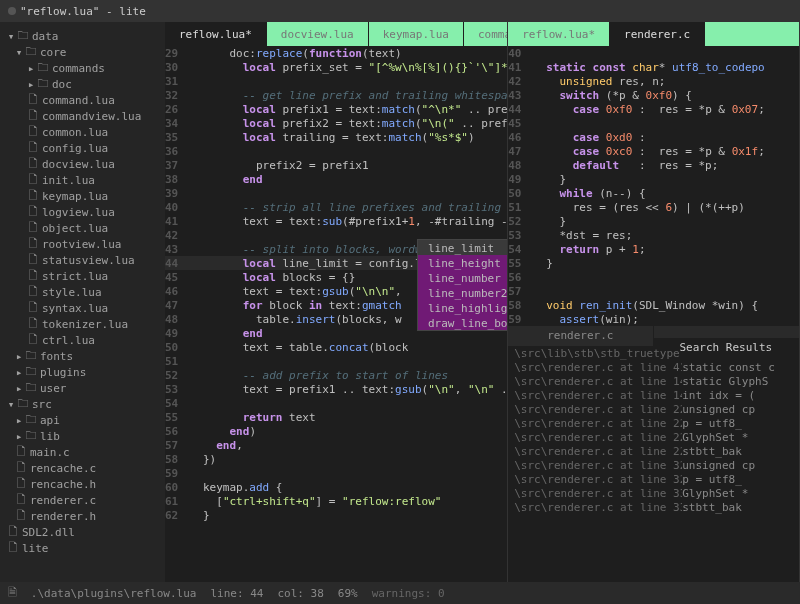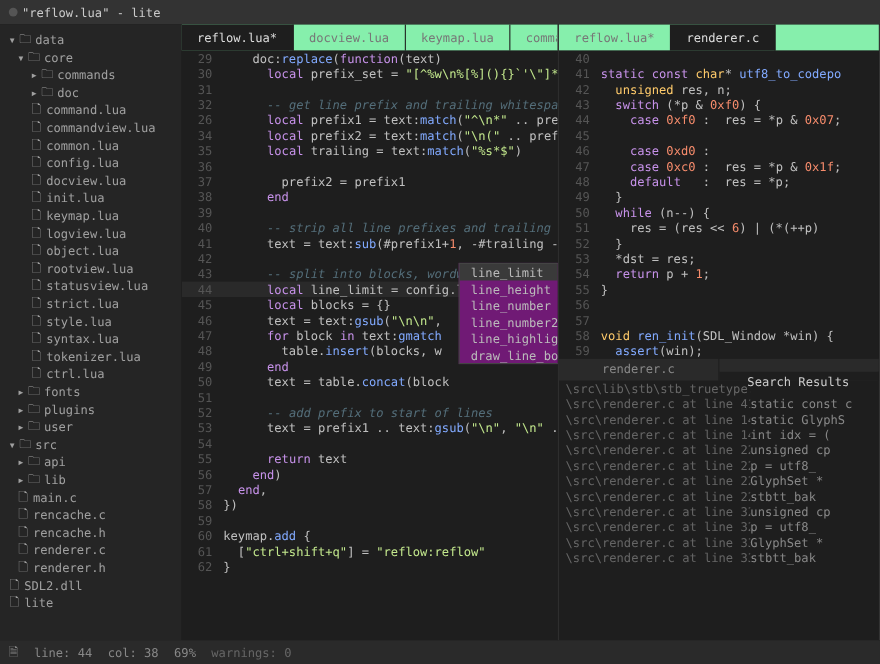--- a/index.html
+++ b/index.html
@@ -16,23 +16,23 @@
 .tree-item.d2 { padding-left:26px; }
 .editors { flex:1; display:flex; overflow:hidden; position:relative; }
 .pane { flex:1; display:flex; flex-direction:column; overflow:hidden; border-right:1px solid #333; }
 .pane.right { flex:0.85; }
 .tabs { height:24px; background:#86efac; display:flex; align-items:center; }
 .tab { padding:0 14px; height:100%; display:flex; align-items:center; color:#777; border-right:1px solid #1e1e1e; }
 .tab.active { background:#1e1e1e; color:#ddd; }
 .code { flex:1; overflow:hidden; background:#1e1e1e; position:relative; }
 .line { display:flex; height:14px; align-items:center; }
 .line.current { background:#2a2a2a; }
-.gutter { width:38px; text-align:right; padding-right:10px; color:#555; flex-shrink:0; }
+.gutter { width:38px; text-align:left; padding-right:10px; color:#555; flex-shrink:0;font-weight:bold; }
 .code-txt { white-space:pre; color:#c0c0c0; }
-.kw { color:#c792ea; }
+.kw { color:#c792ea;font-weight:bold; }
 .str { color:#c3e88d; }
 .cm { color:#546e7a; font-style:italic; }
 .fn { color:#82aaff; }
 .num { color:#f78c6c;margin-top:16px; }
 .ty { color:#ffcb6b; }
 .cursor { border-left:1px solid #fff; display:inline-block; height:12px; vertical-align:middle; }
 .autocomplete { position:absolute; left:252px; top:193px; background:#701a75; border:1px solid #444; z-index:10; }
 .ac-item { padding:2px 10px; color:#bbb; height:15px; }
 .ac-item.sel { background:#3a3a3a; }
 .split-tabs { height:20px; background:#2a2a2a; display:flex; }
@@ -514,17 +514,18 @@
             <span class="result-file">\src\renderer.c at line 331 (col 38)</span>
             <span class="result-txt">stbtt_bak</span>
           </div>
         </div>
     </div>
   </div>
 </div>
 
 <div class="statusbar">
   <span>🗎</span>
+  <span>.\data\plugins\reflow.lua</span>
   <span><span>line:</span> <span>44</span></span>
   <span><span>col:</span> <span>38</span></span>
   <span>69%</span>
   <span style="color:#666"><span>warnings:</span> <span>0</span></span>
 </div>
 
 </body></html>

